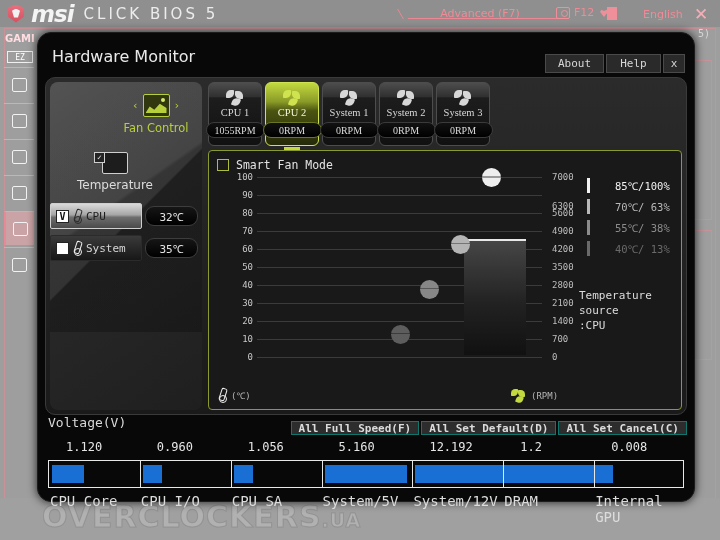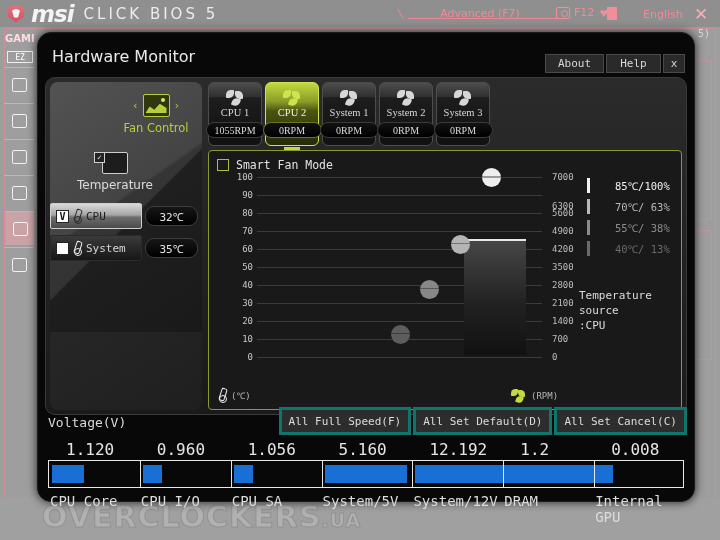--- a/index.html
+++ b/index.html
@@ -340,31 +340,31 @@
   .axis-unit { color:#b5b5b5; font-size:9px; }
   #axis-rpm {
     position:absolute; left:302px; bottom:6px; display:flex; align-items:center; gap:5px;
   }
 
   
   #hw-actions {
     position:absolute; right:7px; bottom:66px; display:flex; gap:2px;
   }
   .hw-act {
-    height:28px; padding:0 7px;
-    background:#2d2d2d; border:3px solid #0f766e;
+    height:14px; padding:0 7px;
+    background:#2d2d2d; border:1px solid #0f766e;
     color:#dcdcdc; font-size:11px;
-    display:flex;align-items:center;justify-content:center;
+    display:flex;align-items:center;justify-content:center;font-weight:bold;
   }
 
   
   #volt-section { position:absolute; left:10px; right:10px; bottom:8px; height:78px; }
   #volt-title { color:#d9d9d9; font-size:13px; }
   #volt-values { position:relative; height:22px; margin-top:6px; }
-  .volt-val { position:absolute; color:#e6e6e6; font-size:16px; top:4px; }
+  .volt-val { position:absolute; color:#e6e6e6; font-size:12px; top:4px; }
   #volt-track {
     position:relative; height:28px; margin-top:2px;
     border-left:1px solid #e8e8e8; border-right:1px solid #e8e8e8;
   }
   #volt-track::before{
     content:""; position:absolute; left:0; top:0; width:100%; height:1px; background:#e8e8e8;
   }
   #volt-track::after{
     content:""; position:absolute; left:0; bottom:0; width:100%; height:1px; background:#e8e8e8;
   }

